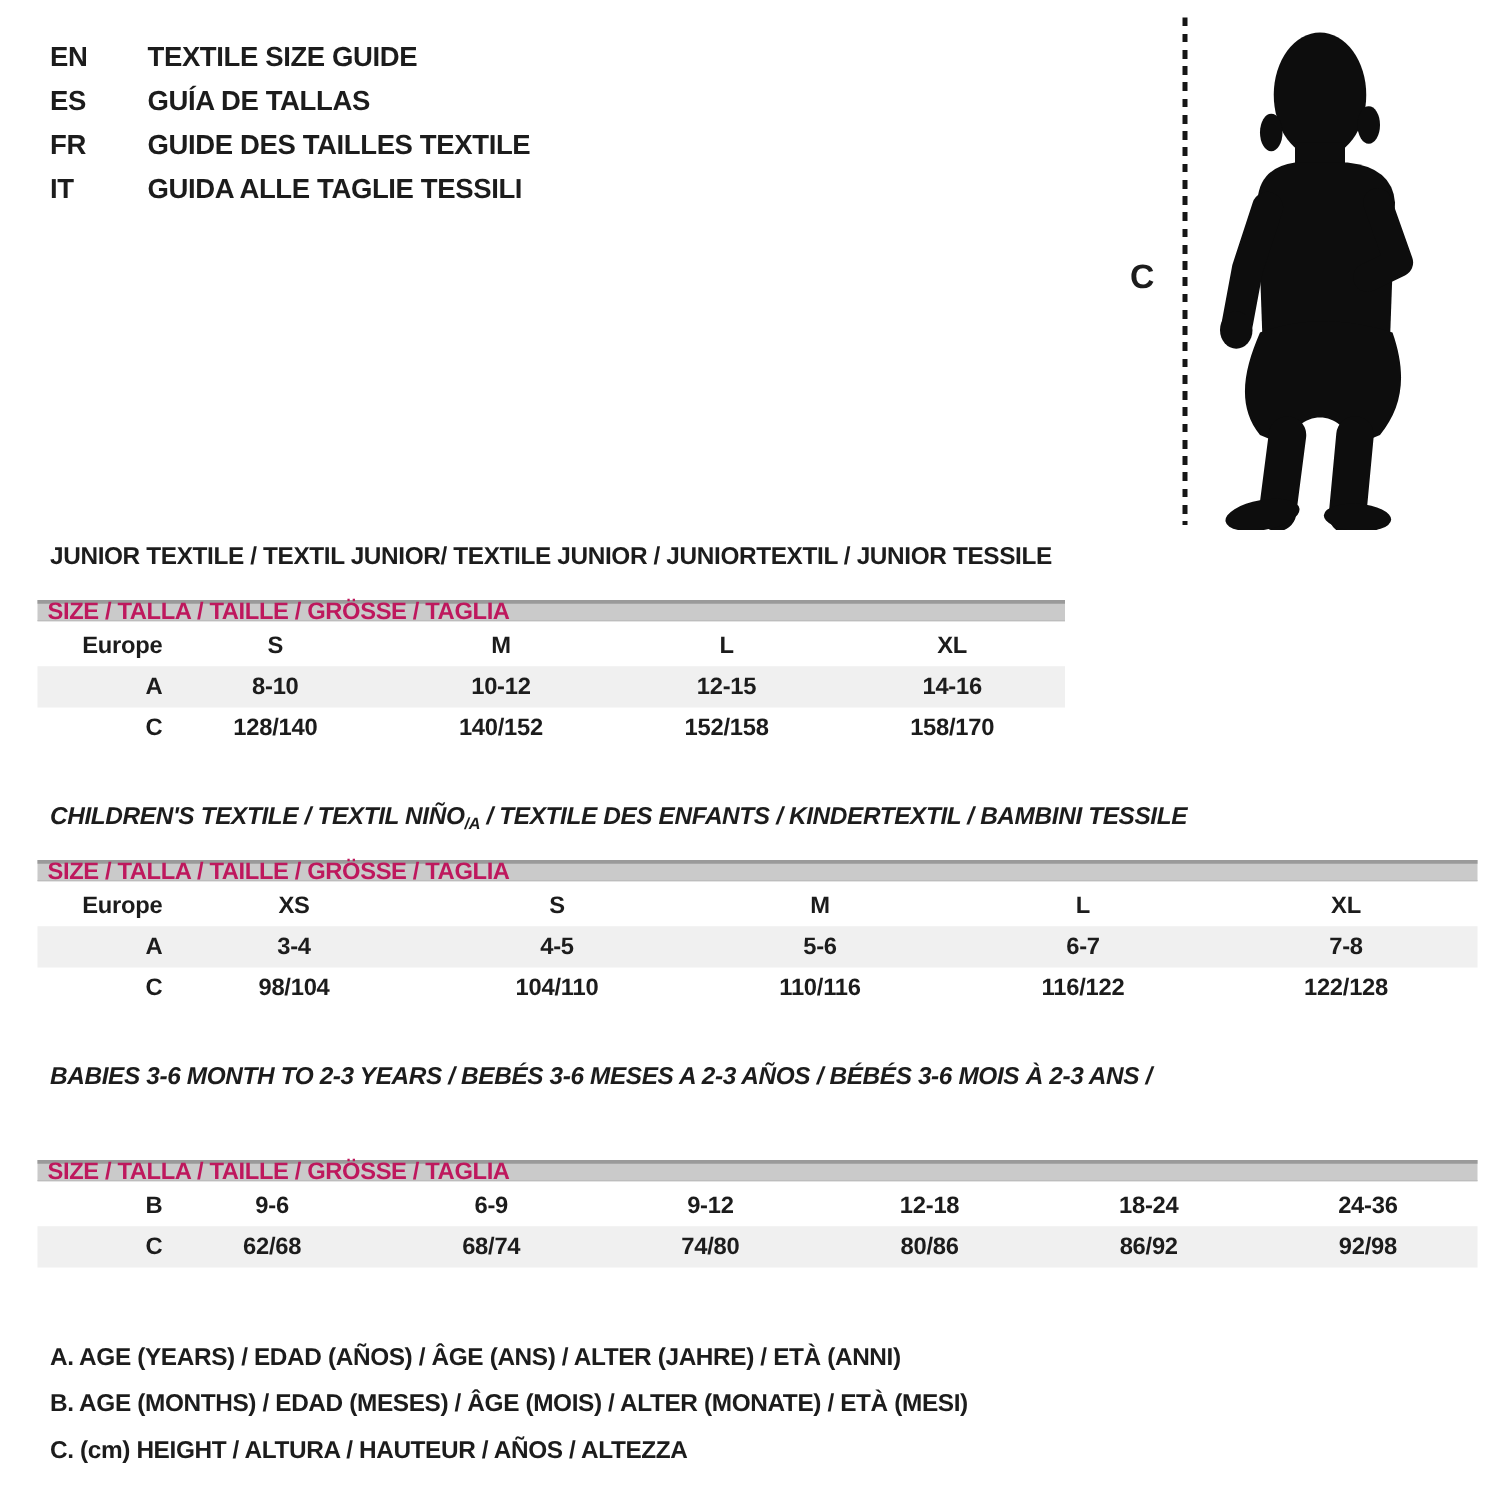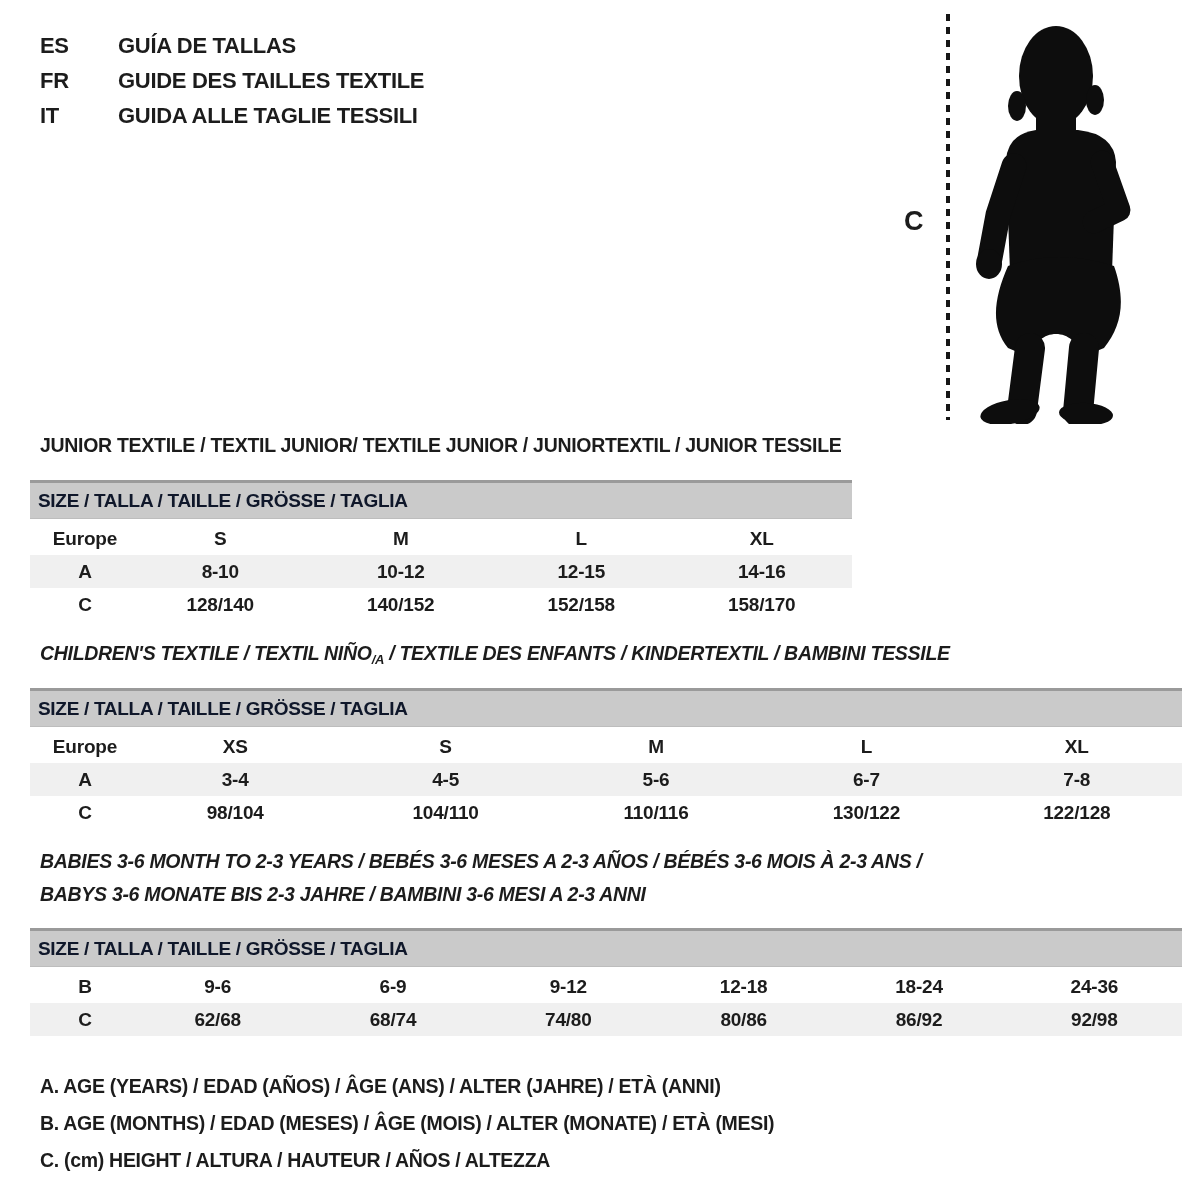--- a/index.html
+++ b/index.html
@@ -33,42 +33,46 @@
   .title-babies   { top:845px; line-height:33px;font-style:italic; }
   .sub-a { font-size:13px; vertical-align:-4px; font-weight:700; }
 
   
   .size-table { position:absolute; left:30px; }
   .t-junior   { top:480px; width:822px; }
   .t-children { top:688px; width:1152px; }
   .t-babies   { top:928px; width:1152px; }
 
   .size-bar {
-    height:39px; background:#cacaca;
+    height:17px; background:#cacaca;
     border-top:3px solid #9a9a9a; border-bottom:1px solid #bdbdbd;
     display:flex; align-items:center;
     padding-left:8px; margin-bottom:3px;
-    font-size:19px; font-weight:700; color:#0f172a; letter-spacing:-0.3px;
+    font-size:19px; font-weight:700; color:#be185d; letter-spacing:-0.3px;
   }
   .trow { display:grid; align-items:center; height:33px; font-size:19px; font-weight:700; letter-spacing:-0.2px; }
   .trow.alt { background:#f0f0f0; }
   .cols5 { grid-template-columns:100px repeat(4,1fr); }
   .cols6 { grid-template-columns:100px repeat(5,1fr); }
   .cols7 { grid-template-columns:100px repeat(6,1fr); }
   .cell { text-align:center; }
-  .cell-label { text-align:center; padding-left:10px; }
+  .cell-label { text-align:right; padding-left:10px; }
 
   
   .notes { position:absolute; left:40px; top:1068px; font-size:19.5px; font-weight:700; letter-spacing:-0.3px; }
   .note-line { height:37px; display:flex; align-items:center; white-space:nowrap; }
 </style>
 </head>
 <body>
 
 <div class="lang-block">
+  <div class="lang-row">
+    <span class="lang-code">EN</span>
+    <span class="lang-title">TEXTILE SIZE GUIDE</span>
+  </div>
   <div class="lang-row">
     <span class="lang-code">ES</span>
     <span class="lang-title">GUÍA DE TALLAS</span>
   </div>
   <div class="lang-row">
     <span class="lang-code">FR</span>
     <span class="lang-title">GUIDE DES TAILLES TEXTILE</span>
   </div>
   <div class="lang-row">
     <span class="lang-code">IT</span>
@@ -153,28 +157,27 @@
     <span class="cell">4-5</span>
     <span class="cell">5-6</span>
     <span class="cell">6-7</span>
     <span class="cell">7-8</span>
   </div>
   <div class="trow cols6">
     <span class="cell cell-label">C</span>
     <span class="cell">98/104</span>
     <span class="cell">104/110</span>
     <span class="cell">110/116</span>
-    <span class="cell">130/122</span>
+    <span class="cell">116/122</span>
     <span class="cell">122/128</span>
   </div>
 </div>
 
 <div class="section-title title-babies">
   <div>BABIES 3-6 MONTH TO 2-3 YEARS / BEBÉS 3-6 MESES A 2-3 AÑOS / BÉBÉS 3-6 MOIS À 2-3 ANS /</div>
-  <div>BABYS 3-6 MONATE BIS 2-3 JAHRE / BAMBINI 3-6 MESI A 2-3 ANNI</div>
 </div>
 
 <div class="size-table t-babies">
   <div class="size-bar">SIZE / TALLA / TAILLE / GRÖSSE / TAGLIA</div>
   <div class="trow cols7">
     <span class="cell cell-label">B</span>
     <span class="cell">9-6</span>
     <span class="cell">6-9</span>
     <span class="cell">9-12</span>
     <span class="cell">12-18</span>

